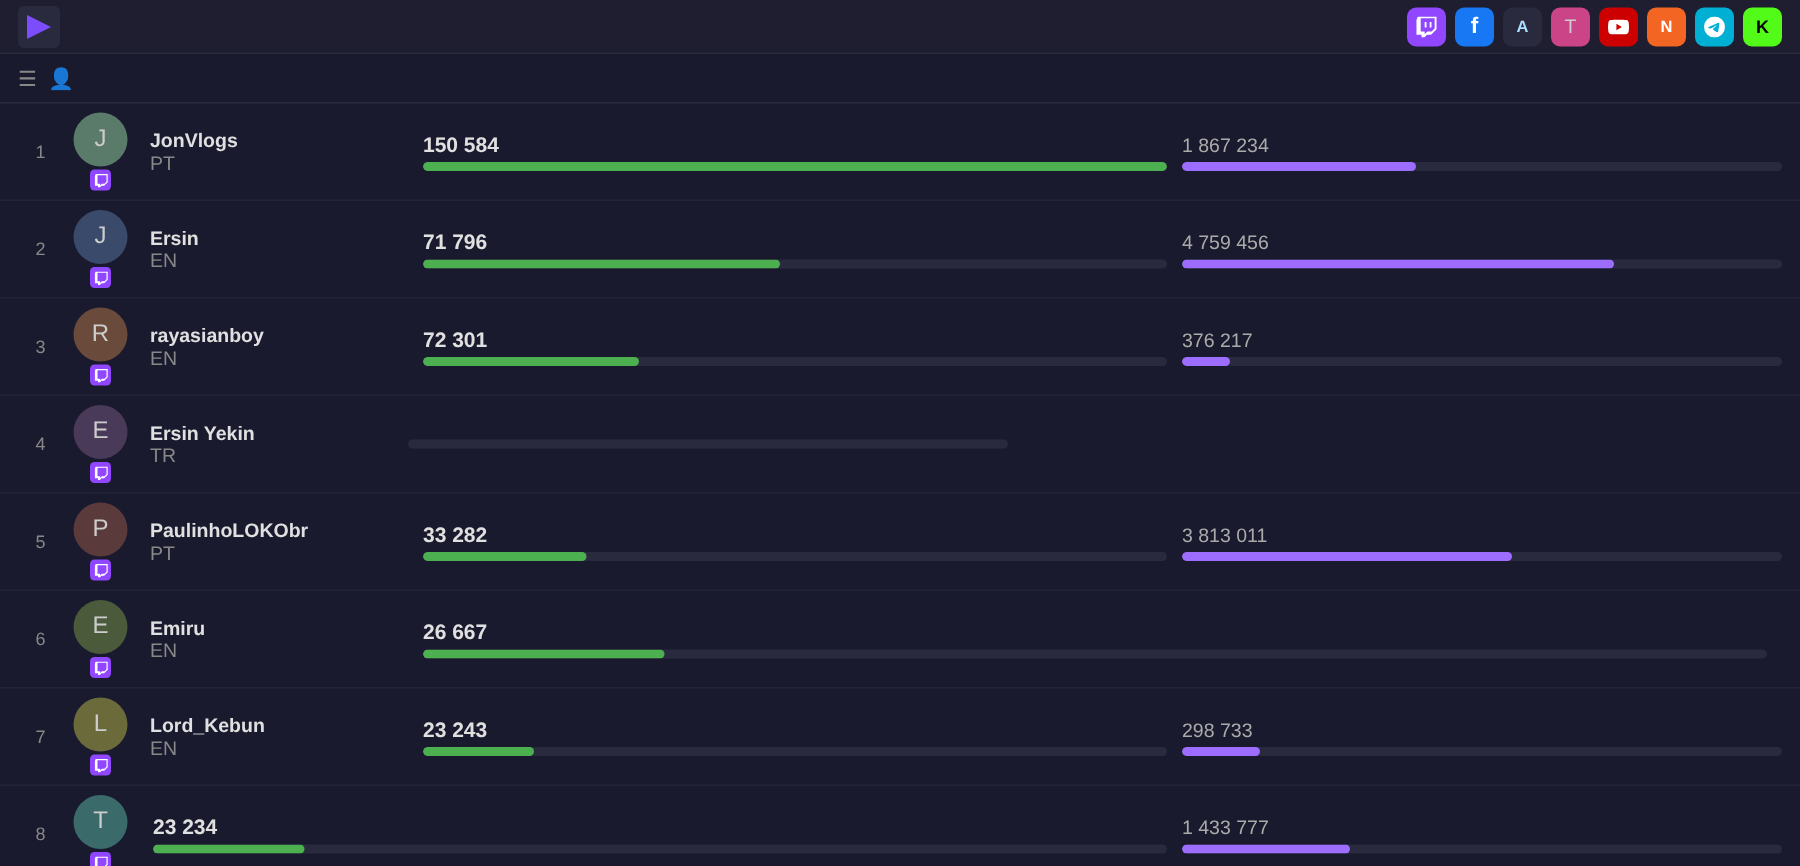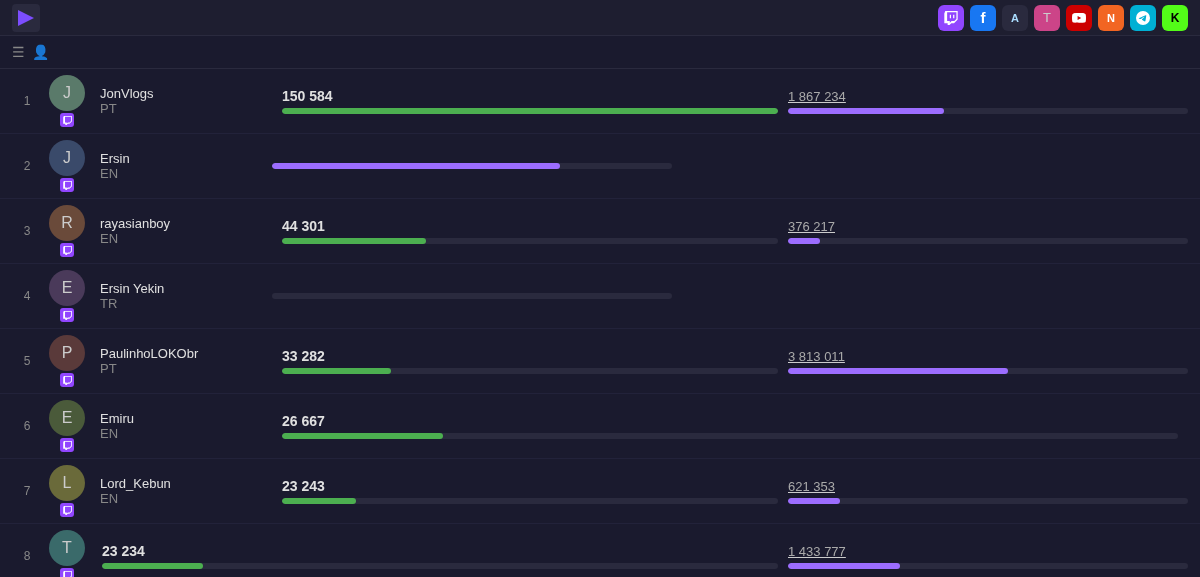--- a/index.html
+++ b/index.html
@@ -158,21 +158,21 @@
       font-size: 7px;
       color: white;
     }
     .col-info {
       width: 180px;
       padding-left: 8px;
     }
     .channel-name {
       color: #e0e0e0;
       font-size: 13px;
-      font-weight: normal;
+      font-weight: bold;
     }
     .channel-lang {
       color: #888;
       font-size: 13px;
     }
     .col-viewers {
       flex: 1;
       padding: 0 10px;
     }
     .viewers-count {
@@ -193,21 +193,20 @@
       background: #4caf50;
       border-radius: 3px;
     }
     .bar-fill-purple {
       height: 100%;
       background: #9c6dff;
       border-radius: 3px;
     }
     .col-followers {
       width: 400px;
-      text-decoration: underline;
     }
     .followers-count {
       color: #aaa;
       font-size: 13px;
       margin-bottom: 4px;
     }
     .na-text {
       color: #888;
       font-size: 13px;
       margin-bottom: 4px;
@@ -321,42 +320,49 @@
       <div class="platform-badge">
         <svg width="9" height="9" viewBox="0 0 24 24" fill="white">
             <path d="M2.149 0L.537 4.119v16.836h5.731V24h3.224l3.045-3.045h4.657l6.269-6.269V0H2.149zm19.164 13.612l-3.582 3.582H12.99l-3.045 3.045v-3.045H5.373V2.09h15.94v11.522z"></path>
           </svg>
       </div>
     </div>
     <div class="col-info">
       <div class="channel-name">Ersin</div>
       <div class="channel-lang">EN</div>
     </div>
-    <div class="col-followers">
+    <div class="col-viewers">
+      <div class="viewers-count">71 796</div>
+      <div class="bar-container">
+        <div class="bar-fill-green" style="width:48%"></div>
+      </div>
+    </div>
+    <div class="col-followers">
+      <div class="followers-count">4 759 456</div>
       <div class="bar-container">
         <div class="bar-fill-purple" style="width:72%"></div>
       </div>
     </div>
   </div>
     <div class="channel-row">
     <div class="col-rank">3</div>
     <div class="col-avatar">
       <div class="avatar-circle av-ray">R</div>
       <div class="platform-badge">
         <svg width="9" height="9" viewBox="0 0 24 24" fill="white">
             <path d="M2.149 0L.537 4.119v16.836h5.731V24h3.224l3.045-3.045h4.657l6.269-6.269V0H2.149zm19.164 13.612l-3.582 3.582H12.99l-3.045 3.045v-3.045H5.373V2.09h15.94v11.522z"></path>
           </svg>
       </div>
     </div>
     <div class="col-info">
       <div class="channel-name">rayasianboy</div>
       <div class="channel-lang">EN</div>
     </div>
     <div class="col-viewers">
-      <div class="viewers-count">44 301</div>
+      <div class="viewers-count">72 301</div>
       <div class="bar-container">
         <div class="bar-fill-green" style="width:29%"></div>
       </div>
     </div>
     <div class="col-followers">
       <div class="followers-count">376 217</div>
       <div class="bar-container">
         <div class="bar-fill-purple" style="width:8%"></div>
       </div>
     </div>
@@ -443,21 +449,21 @@
       <div class="channel-name">Lord_Kebun</div>
       <div class="channel-lang">EN</div>
     </div>
     <div class="col-viewers">
       <div class="viewers-count">23 243</div>
       <div class="bar-container">
         <div class="bar-fill-green" style="width:15%"></div>
       </div>
     </div>
     <div class="col-followers">
-      <div class="followers-count">621 353</div>
+      <div class="followers-count">298 733</div>
       <div class="bar-container">
         <div class="bar-fill-purple" style="width:13%"></div>
       </div>
     </div>
   </div>
     <div class="channel-row">
     <div class="col-rank">8</div>
     <div class="col-avatar">
       <div class="avatar-circle av-tumblurr">T</div>
       <div class="platform-badge">

